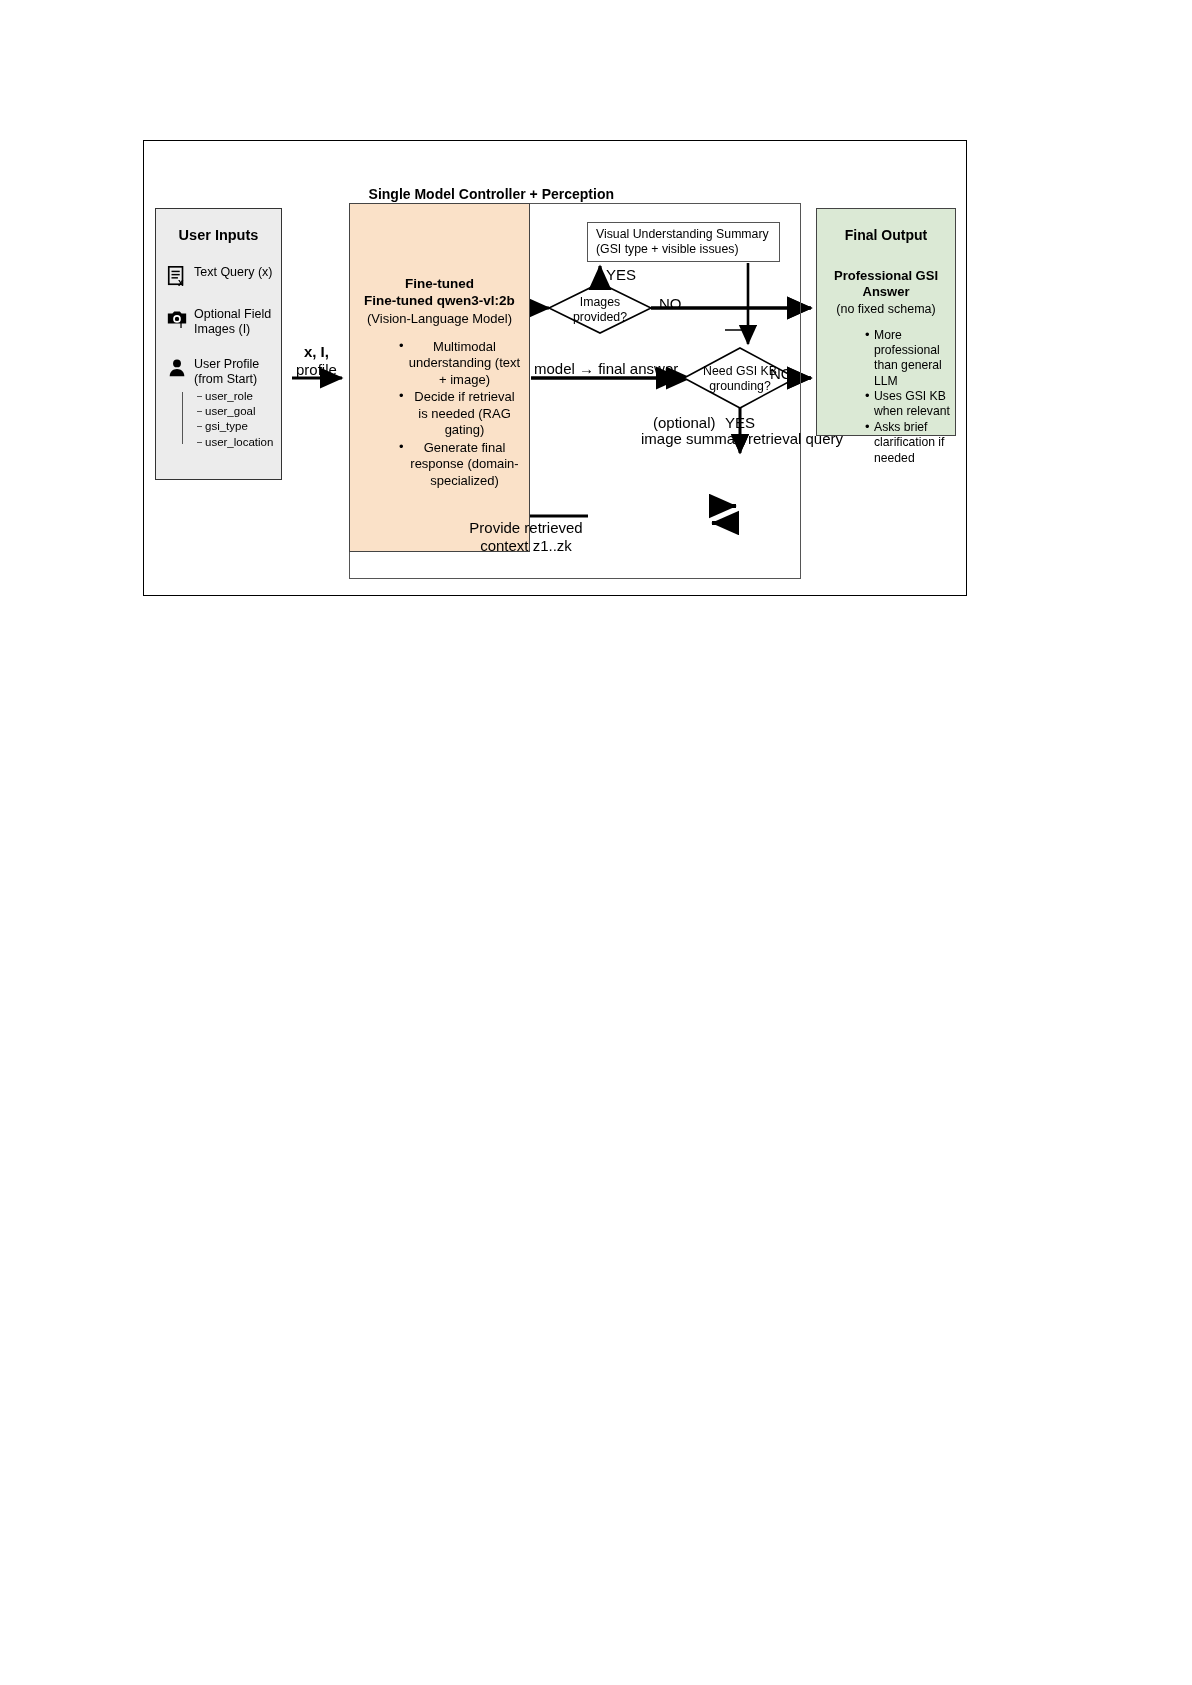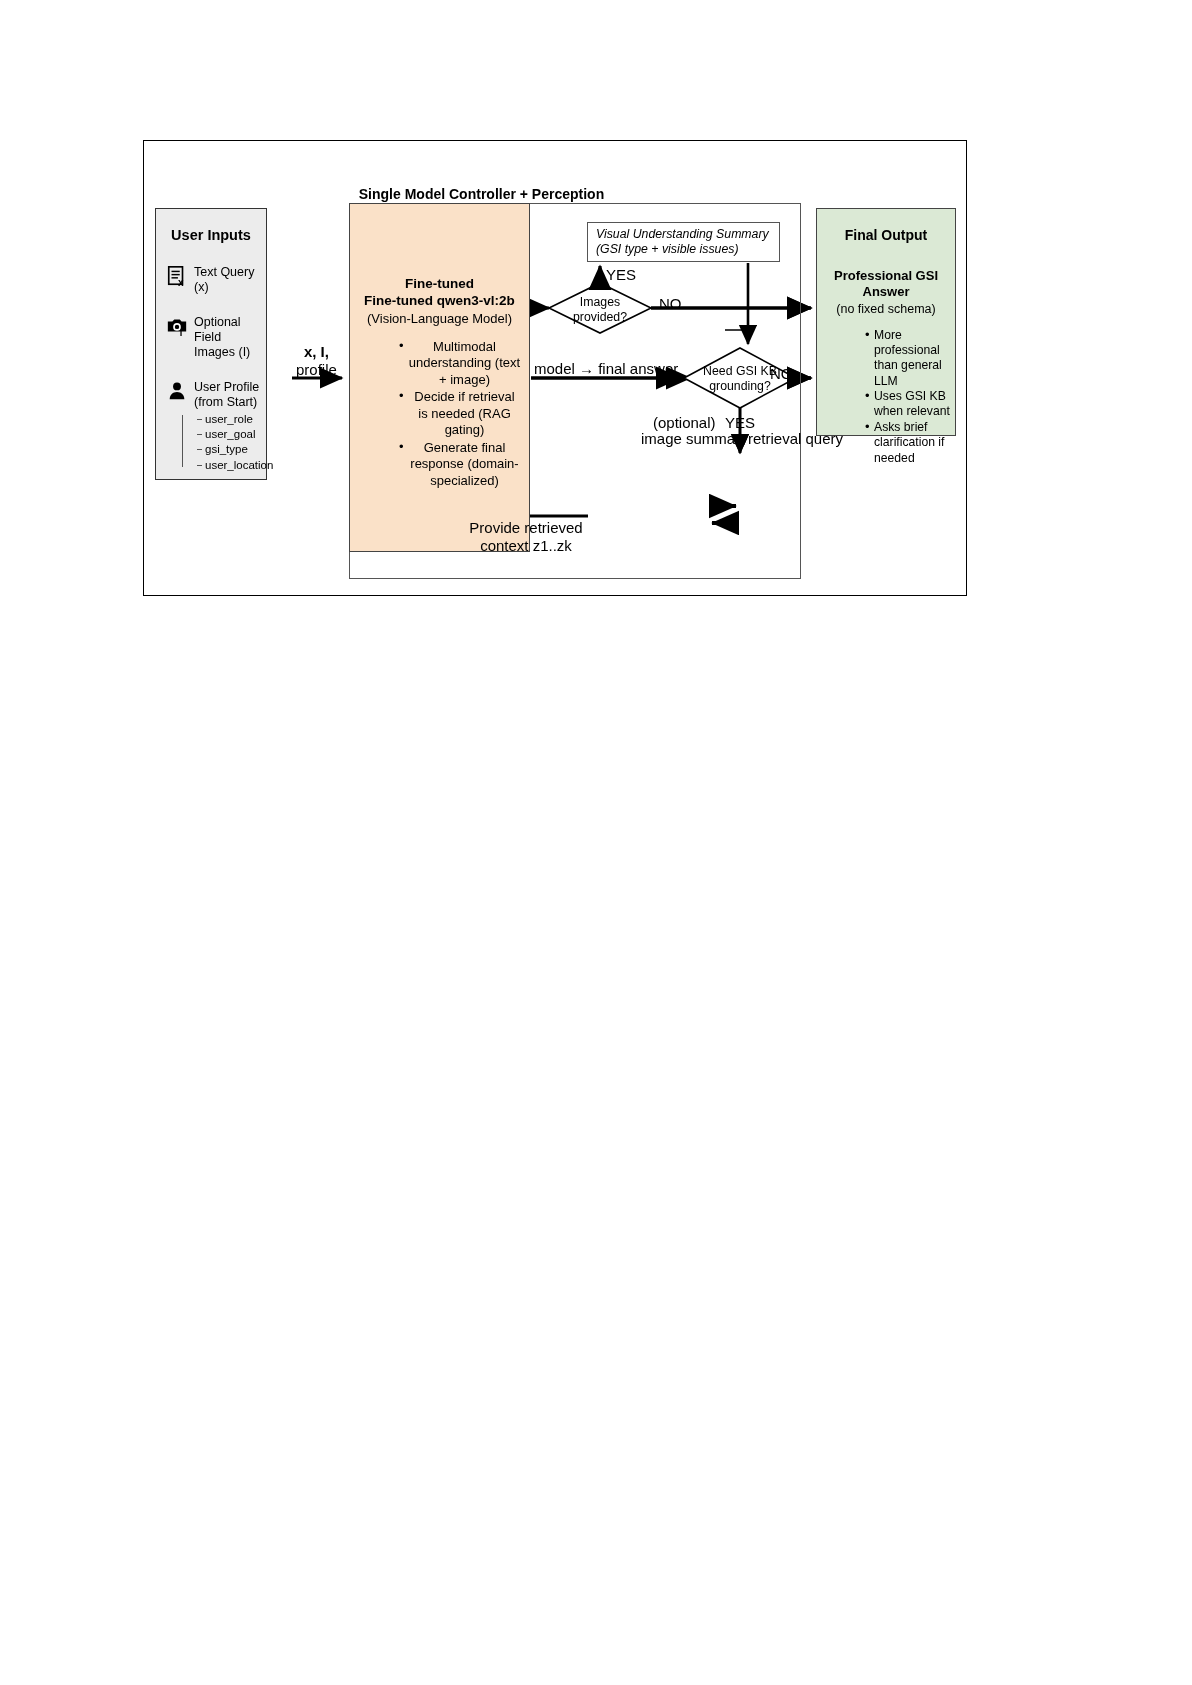--- a/index.html
+++ b/index.html
@@ -49,21 +49,21 @@
     position: absolute;
     font-size: 15px;
     color: #000;
     line-height: 1.18;
     white-space: nowrap;
   }
 
   
   #user-inputs {
     left: 155px; top: 208px;
-    width: 112px; height: 272px;
+    width: 127px; height: 272px;
     background: #ececec;
     padding: 0;
   }
   #user-inputs-title {
     margin-top: 18px;
     font-size: 14.5px;
   }
   .ui-row {
     display: flex;
     align-items: flex-start;
@@ -103,21 +103,21 @@
     background: #555;
   }
 
   
   #controller-group-label {
     position: absolute;
     left: 349px; top: 186px;
     width: 265px;
     font-size: 14px;
     font-weight: bold;
-    text-align: center;
+    text-align: right;
     color: #000;
   }
   #controller-group-box {
     position: absolute;
     left: 349px; top: 203px;
     width: 452px; height: 376px;
     border: 1.2px solid #555;
     background: transparent;
   }
 
@@ -160,21 +160,21 @@
   #vus-box {
     left: 587px; top: 222px;
     width: 193px; height: 40px;
     background: #fff;
     border: 1.2px solid #555;
     display: flex;
     flex-direction: column;
     justify-content: center;
     padding-left: 8px;
   }
-  #vus-box div { font-size: 12.3px; line-height: 1.2; font-style: italic; }
+  #vus-box div { font-size: 12.3px; line-height: 1.2; }
 
   
   #rag-box {
     left: 588px; top: 458px;
     width: 205px; height: 116px;
     background: #cfe0f0;
     border: 1.5px solid #444;
   }
   #rag-title {
     margin-top: 8px;

